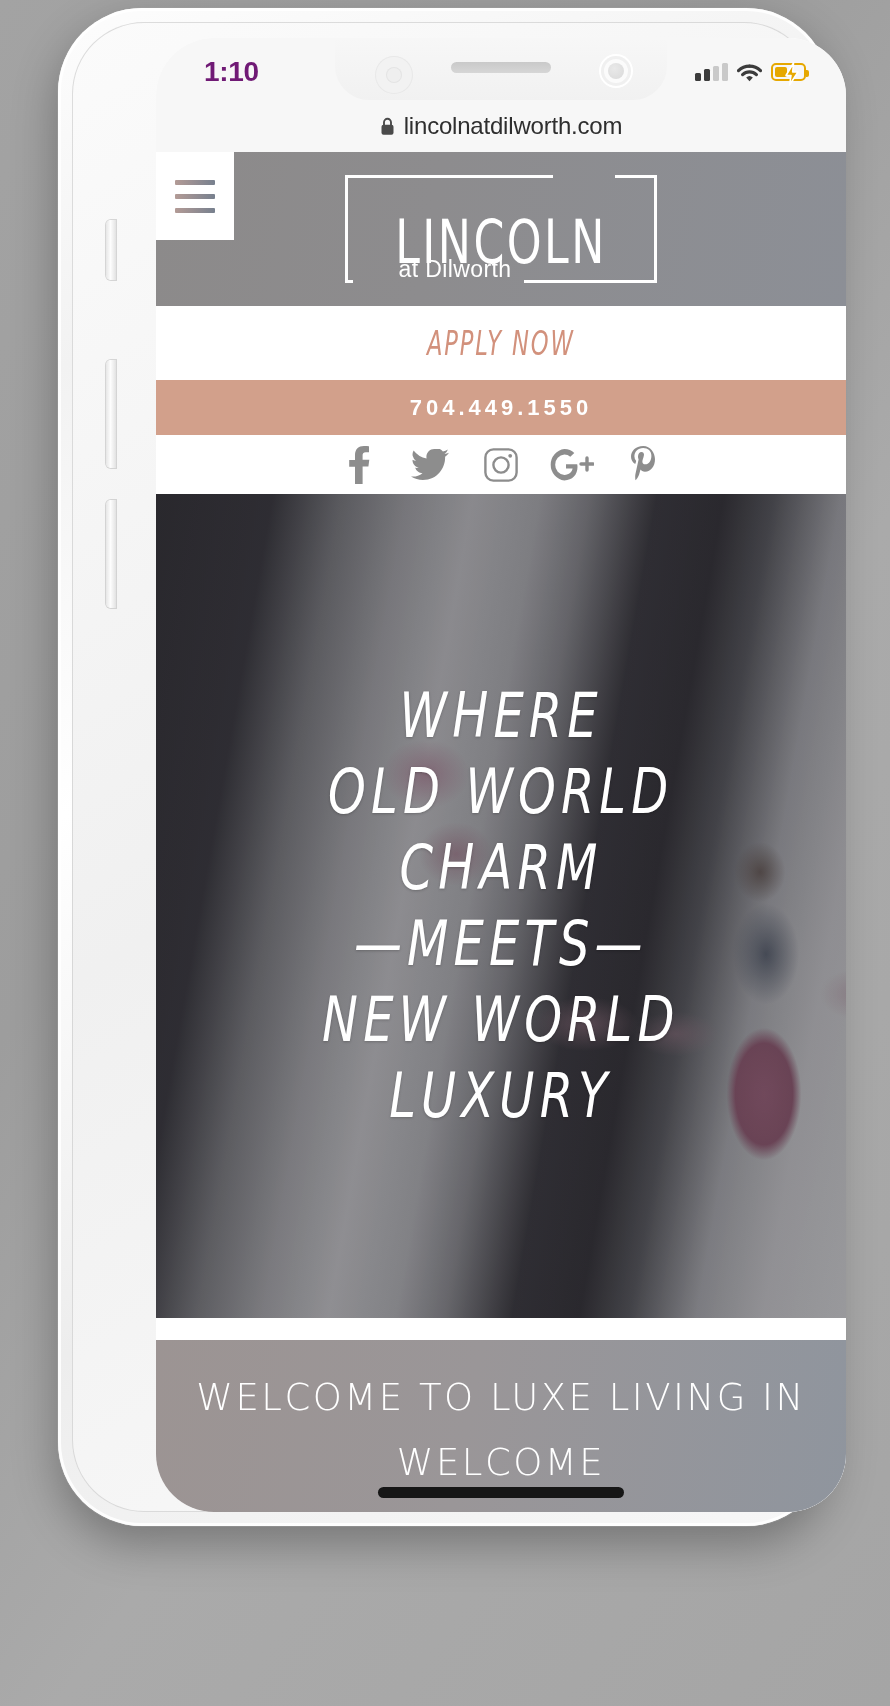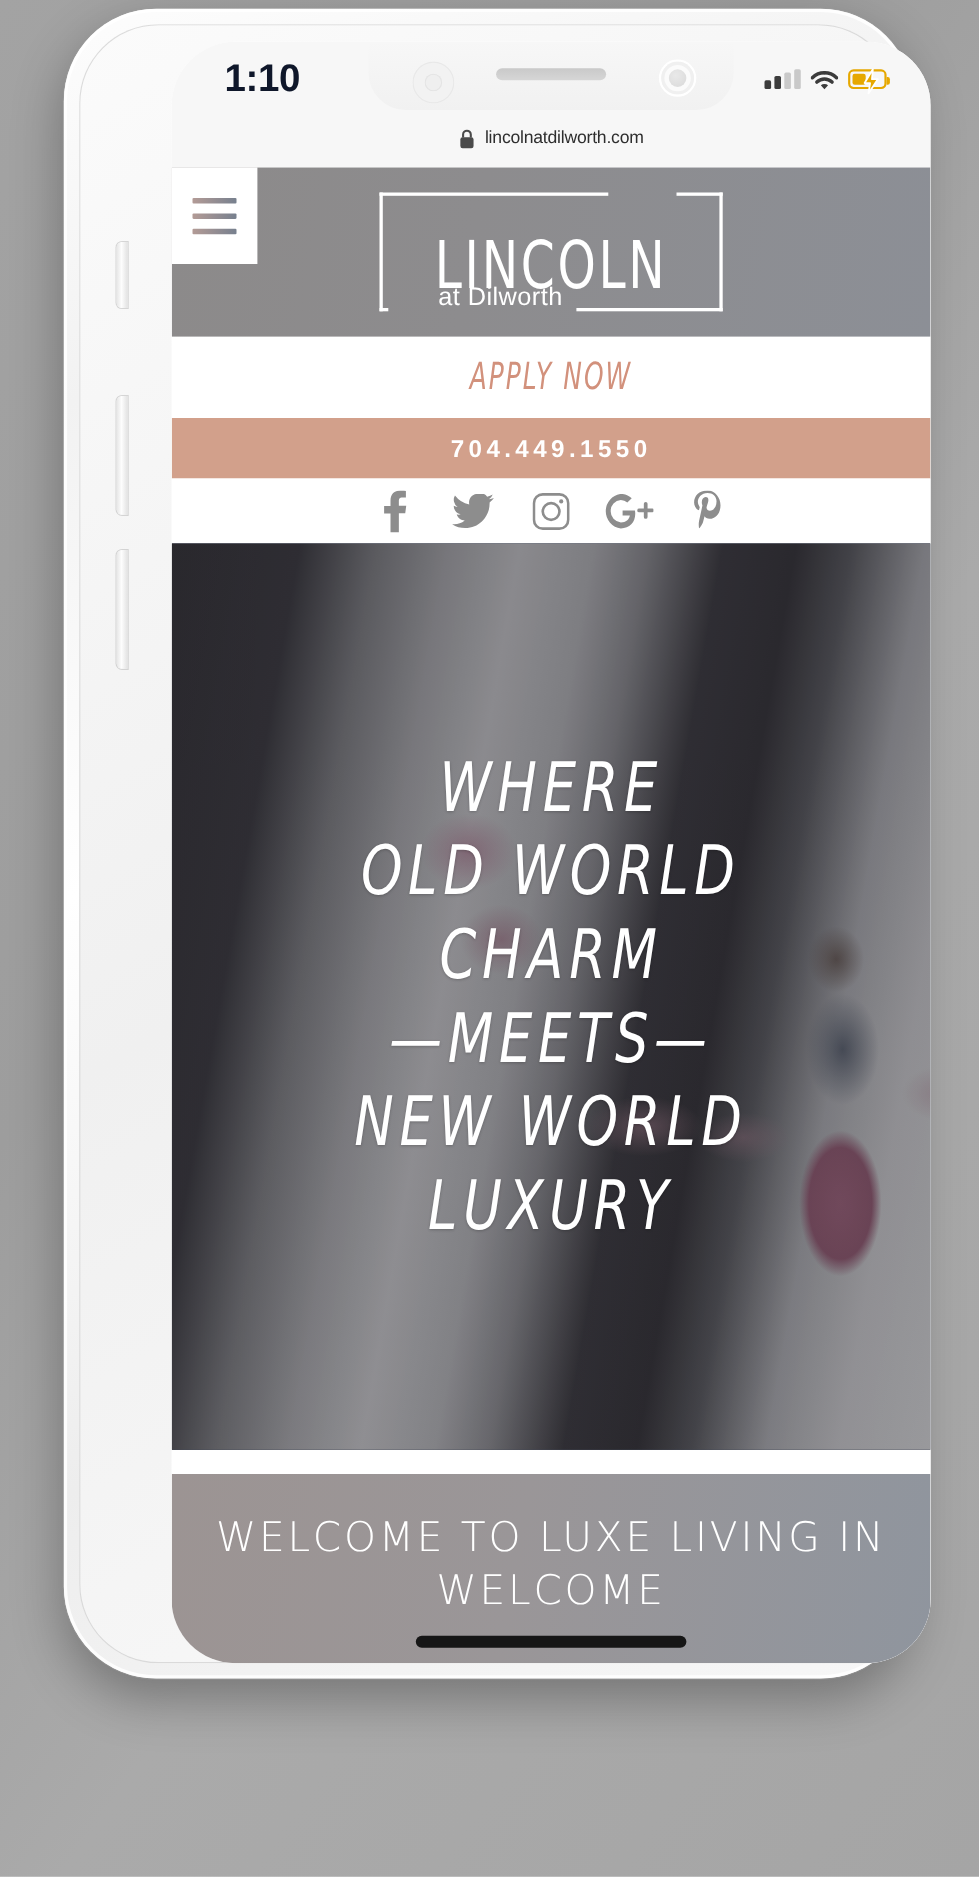--- a/index.html
+++ b/index.html
@@ -121,23 +121,23 @@
     left: 0; top: 0;
     width: 100%; height: 62px;
     z-index: 35;
     display: flex;
     align-items: center;
     justify-content: space-between;
     padding: 0 40px 0 48px;
     background: #f7f7f7;
   }
   .clock {
-    font-size: 35px;
+    font-size: 28px;
     font-weight: bold;
-    color: #0f172a;
+    color: #701a75;
     letter-spacing: -0.3px;
     margin-top: 6px;
   }
   .status-right {
     display: flex;
     align-items: center;
     gap: 9px;
     margin-top: 6px;
   }
   .signal { display: flex; align-items: flex-end; gap: 3px; height: 18px; }
@@ -175,21 +175,21 @@
     width: 100%; height: 52px;
     background: #f7f7f7;
     display: flex;
     align-items: center;
     justify-content: center;
     gap: 9px;
     z-index: 30;
   }
   .lock-icon { width: 15px; height: 19px; position: relative; }
   .url-text {
-    font-size: 16px;
+    font-size: 24px;
     color: #2e2e2e;
     letter-spacing: -0.2px;
   }
 
   
   .page {
     position: absolute;
     left: 0; top: 114px;
     width: 100%;
     bottom: 0;
@@ -381,21 +381,21 @@
 
   
   .welcome {
     height: 196px;
     background: linear-gradient(100deg, #9c9493 0%, #9a9698 45%, #8f959e 100%);
     display: flex;
     flex-direction: column;
     align-items: center;
     justify-content: flex-start;
     padding-top: 36px;
-    gap: 5px;
+    gap: 22px;
   }
   .welcome-line {
     color: #ffffff;
     font-size: 37px;
     font-weight: 300;
     letter-spacing: 2.5px;
     white-space: nowrap;
     font-family: "DejaVu Sans", sans-serif;
   }
 

